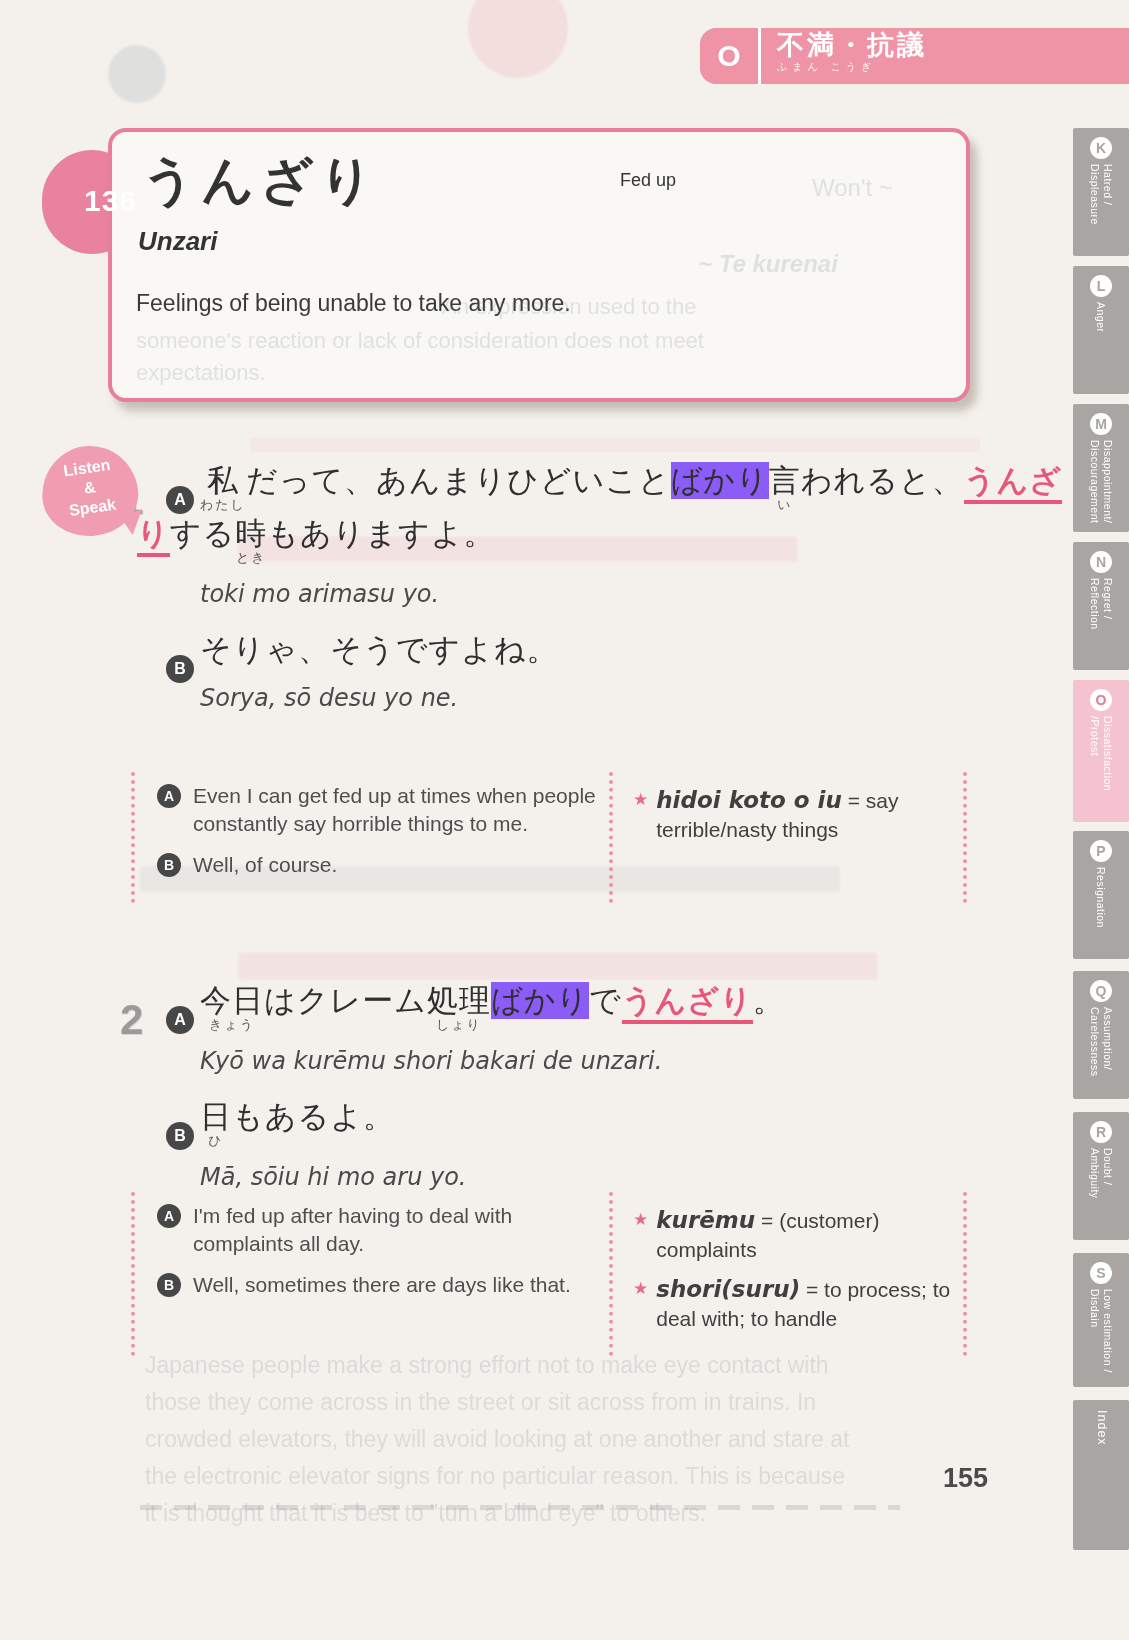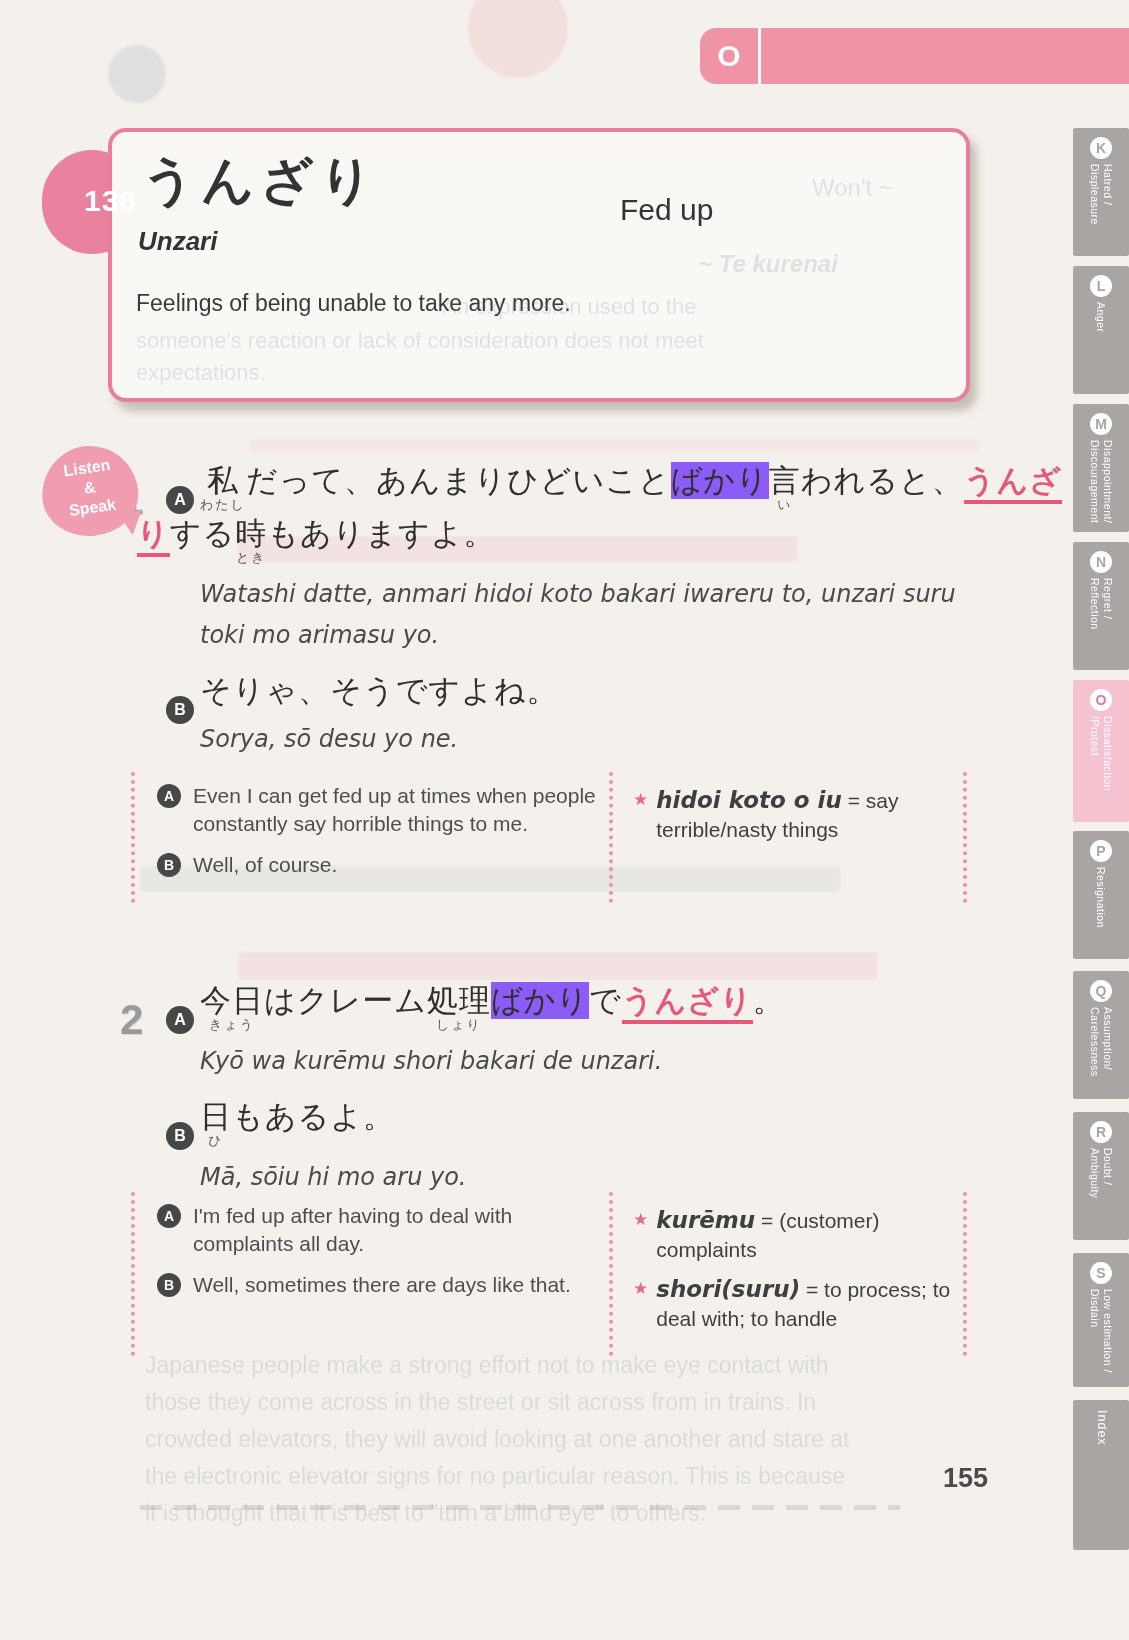--- a/index.html
+++ b/index.html
@@ -27,21 +27,21 @@
 
   
   .entry-badge{position:absolute;left:42px;top:150px;width:100px;height:104px;border-radius:52px;
     background:#e9829f;z-index:1;}
   .entry-card{position:absolute;left:108px;top:128px;width:854px;height:266px;
     background:#faf8f4;border:4px solid #e87d9c;border-radius:18px;z-index:2;
     box-shadow:7px 9px 9px rgba(140,130,118,0.45);}
   .entry-number{position:absolute;left:52px;top:184px;z-index:3;color:#fff;
     font-size:30px;font-weight:bold;letter-spacing:1px;margin-left:32px;}
   .entry-title{position:absolute;left:30px;top:14px;font-size:52px;font-weight:bold;color:#333;letter-spacing:6px;}
-  .entry-english{position:absolute;left:508px;top:38px;font-size:30px;color:#333;margin-top:23px;}
+  .entry-english{position:absolute;left:508px;top:38px;font-size:18px;color:#333;}
   .entry-romaji{position:absolute;left:26px;top:94px;font-size:26px;font-weight:bold;font-style:italic;color:#333;}
   .entry-desc{position:absolute;left:24px;top:158px;font-size:23px;color:#3a3a3a;}
 
   
   .ls-badge{position:absolute;left:42px;top:446px;width:96px;height:90px;background:#f09db1;
     border-radius:50% 50% 50% 50%/55% 55% 45% 45%;z-index:2;transform:rotate(-4deg);}
   .ls-badge:after{content:"";position:absolute;right:-6px;bottom:2px;width:0;height:0;
     border-left:22px solid #f09db1;border-top:8px solid transparent;border-bottom:16px solid transparent;
     transform:rotate(-30deg);}
   .ls-text{position:absolute;width:100%;top:12px;text-align:center;color:#fff;
@@ -101,20 +101,24 @@
 
 <div class="ghost-circle" style="left:108px;top:45px;width:58px;height:58px;background:#b9c0c7;opacity:0.35;filter:blur(1px);"></div>
 <div class="ghost-circle" style="left:468px;top:-22px;width:100px;height:100px;background:#f2aebd;opacity:0.28;filter:blur(1px);"></div>
 <div class="ghost-bar" style="left:250px;top:438px;width:730px;height:14px;background:#f2aebd;opacity:0.12;"></div>
 <div class="ghost-bar" style="left:238px;top:536px;width:560px;height:26px;background:#e8889d;opacity:0.12;filter:blur(1px);"></div>
 <div class="ghost-bar" style="left:140px;top:866px;width:700px;height:26px;background:#8a93a0;opacity:0.10;filter:blur(1px);"></div>
 <div class="ghost-bar" style="left:238px;top:952px;width:640px;height:28px;background:#e8889d;opacity:0.12;filter:blur(1px);"></div>
 
 <div class="header-bar">
   <div class="header-letter">O</div>
+  <div class="header-title-wrap">
+    <div class="header-title">不満・抗議</div>
+    <div class="header-furi">ふまん こうぎ</div>
+  </div>
 </div>
 
 <div class="entry-badge"></div>
 <div class="entry-card">
   <div class="entry-title">うんざり</div>
   <div class="entry-english">Fed up</div>
   <div class="entry-romaji">Unzari</div>
   <div class="entry-desc">Feelings of being unable to take any more.</div>
   <div class="ghost" style="left:700px;top:42px;font-size:24px;">Won't ~</div>
   <div class="ghost" style="left:586px;top:118px;font-size:24px;font-weight:bold;font-style:italic;">~ Te kurenai</div>
@@ -133,21 +137,20 @@
 <div id="dialogues">
     <div class="dialogue" style="top: 462px;">
       <div class="turn">
         <span class="dlg-num">1</span>
         <span class="spk">A</span>
         <div class="jp">
           <div class="jp-line"><span class="seg"><span class="base">私</span><span class="furi">わたし</span></span><span class="seg"><span class="base">だって、あんまりひどいこと</span></span><span class="seg hl"><span class="base">ばかり</span></span><span class="seg"><span class="base">言</span><span class="furi">い</span></span><span class="seg"><span class="base">われると、</span></span><span class="seg ac"><span class="base">うんざ</span></span></div>
           <div class="jp-line l2"><span class="seg ac"><span class="base">り</span></span><span class="seg"><span class="base">する</span></span><span class="seg"><span class="base">時</span><span class="furi">とき</span></span><span class="seg"><span class="base">もありますよ。</span></span></div>
         </div>
         <div class="romaji">
-          <div>Watashi datte, anmari hidoi koto bakari iwareru to, unzari suru</div>
           <div>toki mo arimasu yo.</div>
         </div>
       </div>
       <div class="turn">
         <span class="spk">B</span>
         <div class="jp">
           <div class="jp-line"><span class="seg"><span class="base">そりゃ、そうですよね。</span></span></div>
         </div>
         <div class="romaji">
           <div>Sorya, sō desu yo ne.</div>

